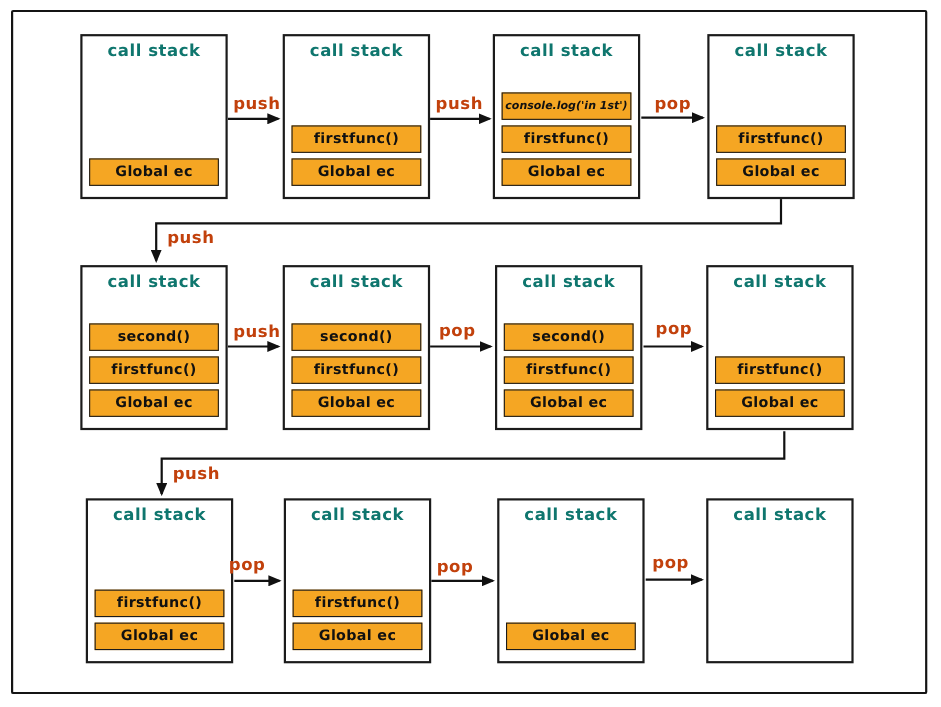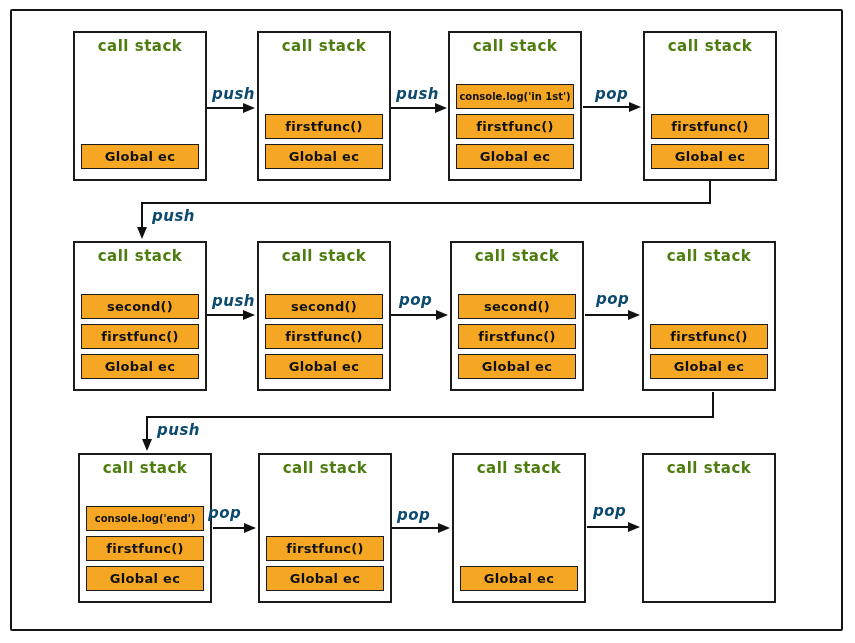--- a/index.html
+++ b/index.html
@@ -41,21 +41,21 @@
     background: #ffffff;
     border: 2px solid #1b1b1b;
     box-sizing: border-box;
   }
   .stack-title {
     margin-top: 4px;
     text-align: center;
     font-size: 15px;
     font-weight: bold;
     letter-spacing: 0.5px;
-    color: #4d7c0f;
+    color: #0f766e;
   }
   .frames {
     position: absolute;
     left: 0;
     right: 0;
     top: 22px;
     bottom: 0;
     display: flex;
     flex-direction: column;
     justify-content: flex-end;
@@ -70,28 +70,27 @@
     display: flex;
     align-items: center;
     justify-content: center;
     text-align: center;
     font-size: 13px;
     font-weight: bold;
     letter-spacing: 0.3px;
     white-space: nowrap;
     overflow: hidden;
   }
-  .frame.small { font-size: 10px; letter-spacing: 0; }
+  .frame.small { font-size: 10px; letter-spacing: 0; font-style: italic; }
   .arrow-label {
     position: absolute;
     font-size: 15px;
     font-weight: bold;
     letter-spacing: 0.5px;
-    color: #0c4a6e;
-    font-style: italic;
+    color: #c2410c;
   }
 </style>
 </head>
 <body>
 
 <div class="canvas">
 
   <div class="outer-frame"></div>
 
   <svg class="connectors" viewBox="0 0 855 643" xmlns="http://www.w3.org/2000/svg">
@@ -172,21 +171,20 @@
     <div class="stack-title">call stack</div>
     <div class="frames">
         <div class="frame" style="background: rgb(245, 166, 35); border-color: rgb(27, 27, 27);">firstfunc()</div>
         <div class="frame" style="background: rgb(245, 166, 35); border-color: rgb(27, 27, 27);">Global ec</div>
       </div>
   </div>
 
   <div class="call-stack" style="left:78px;  top:453px;">
     <div class="stack-title">call stack</div>
     <div class="frames">
-        <div class="frame small" style="background: rgb(245, 166, 35); border-color: rgb(27, 27, 27);">console.log('end')</div>
         <div class="frame" style="background: rgb(245, 166, 35); border-color: rgb(27, 27, 27);">firstfunc()</div>
         <div class="frame" style="background: rgb(245, 166, 35); border-color: rgb(27, 27, 27);">Global ec</div>
       </div>
   </div>
   <div class="call-stack" style="left:258px; top:453px;">
     <div class="stack-title">call stack</div>
     <div class="frames">
         <div class="frame" style="background: rgb(245, 166, 35); border-color: rgb(27, 27, 27);">firstfunc()</div>
         <div class="frame" style="background: rgb(245, 166, 35); border-color: rgb(27, 27, 27);">Global ec</div>
       </div>

